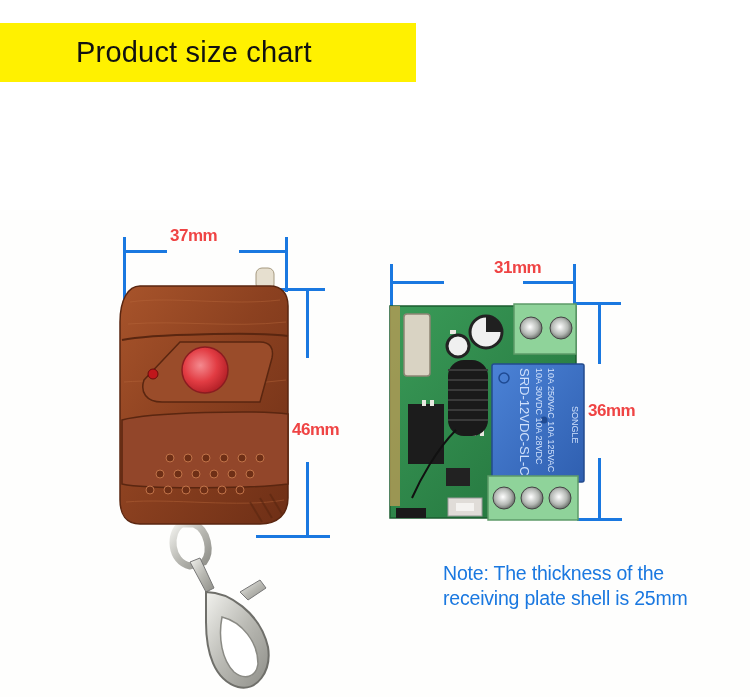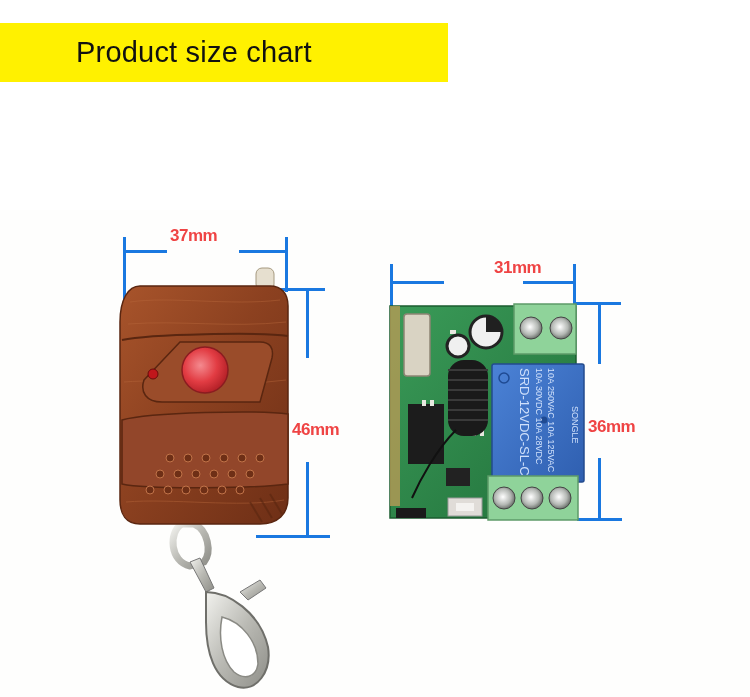--- a/index.html
+++ b/index.html
@@ -5,21 +5,21 @@
     html, body { margin: 0; padding: 0; }
     body {
       width: 750px; height: 697px; overflow: hidden; position: relative;
       background: #ffffff;
       font-family: "Liberation Sans", "DejaVu Sans", sans-serif;
     }
     .canvas { position: absolute; left: 0; top: 0; width: 750px; height: 697px; }
     .lower-bg { position: absolute; left: 0; top: 210px; width: 750px; height: 487px; background: #fefefd; }
 
     .title-banner {
-      position: absolute; left: 0; top: 23px; width: 448px; height: 59px;
+      position: absolute; left: 0; top: 23px; width: 416px; height: 59px;
       background: #fff100;
       display: flex; align-items: center;
     }
     .title-text {
       margin-left: 76px;
       font-size: 29px; color: #111111; letter-spacing: 0.2px;
     }
 
     .dim-label {
       position: absolute; color: #ef4444; font-size: 17px; letter-spacing: -0.5px;
@@ -142,21 +142,21 @@
     <div class="line" style="left:390px; top:281px; width:54px; height:3px;"></div>
     <div class="line" style="left:523px; top:281px; width:53px; height:3px;"></div>
     <span class="dim-label" style="left:452px; top:258px;margin-left:42px;">31mm</span>
   </div>
 
   <div>
     <div class="line" style="left:573px; top:302px; width:48px; height:3px;"></div>
     <div class="line" style="left:598px; top:302px; width:3px; height:62px;"></div>
     <div class="line" style="left:598px; top:458px; width:3px; height:62px;"></div>
     <div class="line" style="left:577px; top:518px; width:45px; height:3px;"></div>
-    <span class="dim-label" style="left:588px; top:417px;">36mm</span>
+    <span class="dim-label" style="left:588px; top:401px;">36mm</span>
   </div>
 
   <svg class="product" style="left:386px; top:300px;" width="200" height="222" viewBox="0 0 200 222">
     <defs>
       <linearGradient id="pcb" x1="0" y1="0" x2="1" y2="1">
         <stop offset="0" stop-color="#3a9b58"></stop>
         <stop offset="1" stop-color="#22713b"></stop>
       </linearGradient>
       <linearGradient id="relay" x1="0" y1="0" x2="1" y2="1">
         <stop offset="0" stop-color="#4b82d6"></stop>
@@ -222,13 +222,17 @@
     <circle cx="118" cy="198" r="11" fill="url(#screw)" stroke="#444" stroke-width="1"></circle>
     <circle cx="146" cy="198" r="11" fill="url(#screw)" stroke="#444" stroke-width="1"></circle>
     <circle cx="174" cy="198" r="11" fill="url(#screw)" stroke="#444" stroke-width="1"></circle>
 
     <rect x="62" y="198" width="34" height="18" fill="#e0dcd8" stroke="#999" stroke-width="1"></rect>
     <rect x="70" y="203" width="18" height="8" fill="#f4f2f0"></rect>
 
     <rect x="10" y="208" width="30" height="10" fill="#1a1a1a"></rect>
   </svg>
 
+  <div class="note">
+    <div>Note: The thickness of the</div>
+    <div>receiving plate shell is 25mm</div>
+  </div>
 </div>
 
 </body></html>

